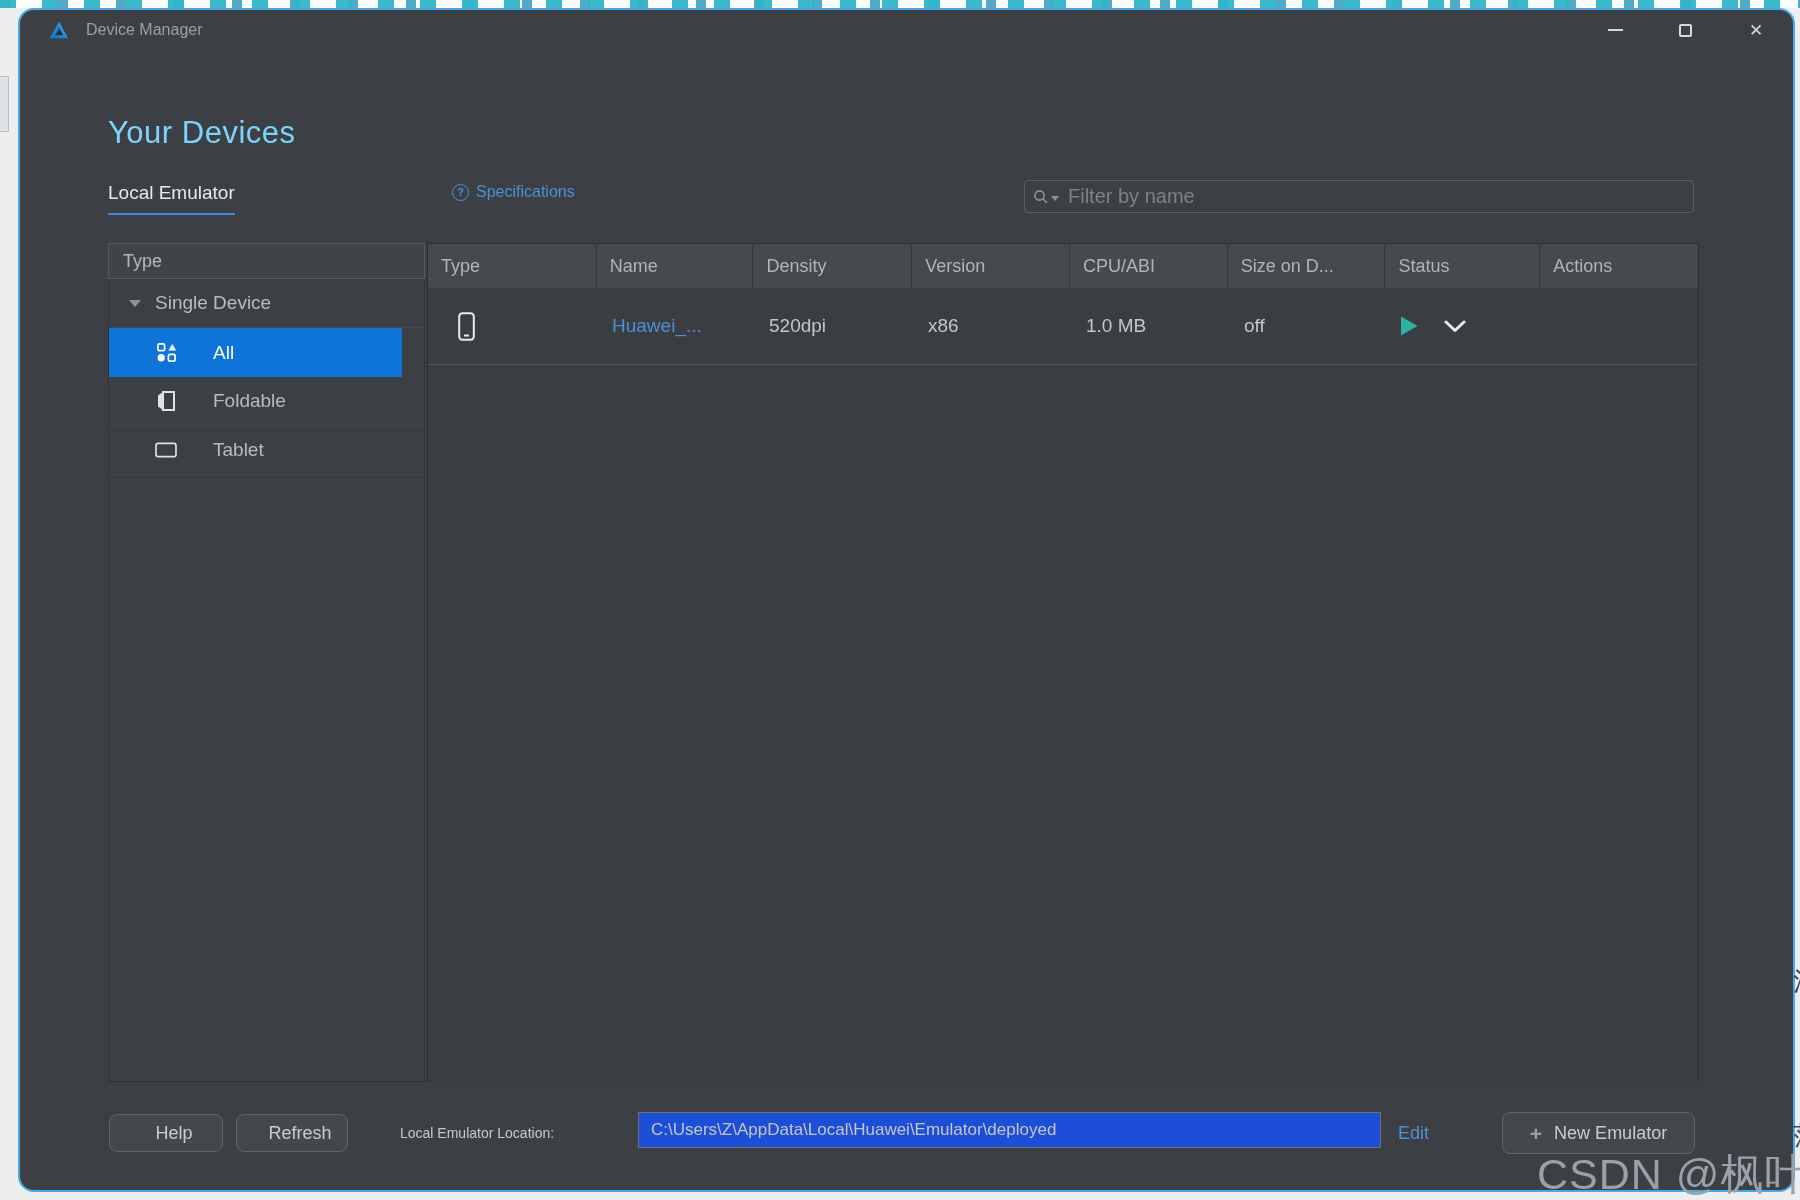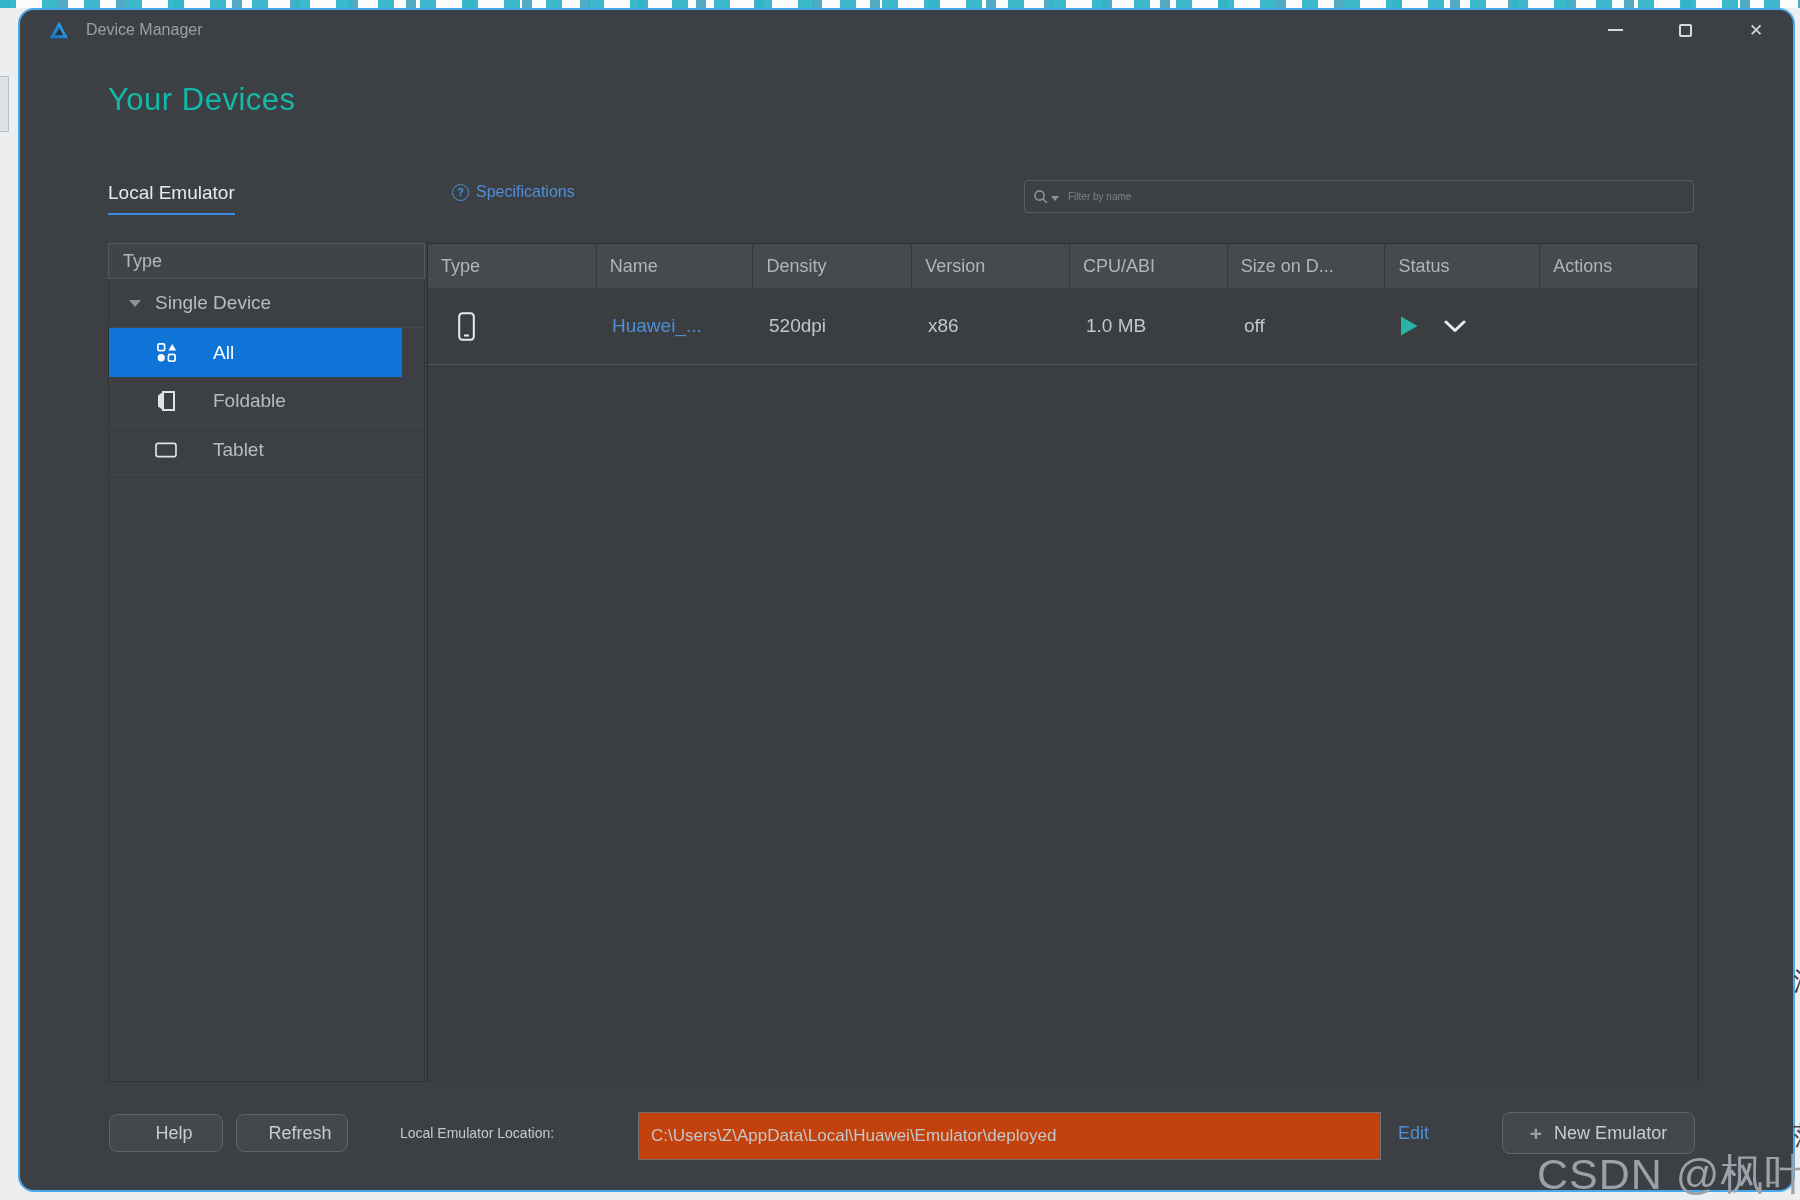--- a/index.html
+++ b/index.html
@@ -26,35 +26,35 @@
   .title-bar { position:absolute; left:0; top:0; width:100%; height:42px; }
   .logo { position:absolute; left:28px; top:10px; width:22px; height:22px; }
   .window-title { position:absolute; left:66px; top:11px; font-size:16px; color:#9aa0a5; }
   .win-btn { position:absolute; top:6px; width:36px; height:28px; display:flex; align-items:center; justify-content:center; cursor:default; }
   .btn-min { left:1577px; } .btn-max { left:1647px; } .btn-close { left:1718px; }
   .glyph-min { width:15px; height:0; border-top:2px solid #d6d9db; }
   .glyph-max { width:13px; height:13px; border:2px solid #d6d9db; border-radius:2px; }
   .glyph-close { color:#d6d9db; font-size:17px; line-height:17px; }
 
   
-  .page-title { position:absolute; left:88px; top:72px; font-size:31px; color:#14b8a6; letter-spacing:0.5px; }
+  .page-title { position:absolute; left:88px; top:105px; font-size:31px; color:#7dd3fc; letter-spacing:0.5px; }
   .tab-local { position:absolute; left:88px; top:172px; font-size:19px; color:#e6e9ec;
     padding-bottom:9px; border-bottom:2px solid #3e8de3; }
   .spec-link { position:absolute; left:432px; top:173px; display:flex; align-items:center; gap:7px;
     color:#4f8fd6; font-size:16px; }
   .q-circle { width:17px; height:17px; border:1.6px solid #4f8fd6; border-radius:50%;
     display:flex; align-items:center; justify-content:center; font-size:11px; font-weight:bold; }
 
   
   .filter-box { position:absolute; left:1004px; top:170px; width:670px; height:33px;
     border:1px solid #5b5f62; border-radius:4px; display:flex; align-items:center; padding:0 8px; background:#3c4044; }
   .search-ic { display:flex; align-items:center; margin-right:9px; }
   .search-caret { width:0; height:0; border-left:4px solid transparent; border-right:4px solid transparent;
     border-top:5px solid #8d9296; margin-left:2px; margin-top:4px; }
-  .filter-input { flex:1; background:transparent; border:none; outline:none; color:#a3a3a3; font-size:10px; }
+  .filter-input { flex:1; background:transparent; border:none; outline:none; color:#a3a3a3; font-size:20px; }
   .filter-input::placeholder { color:#7d8286; }
 
   
   .sidebar { position:absolute; left:88px; top:233px; width:317px; height:839px;
     border:1px solid #303436; background:#3c4044; }
   .type-header { height:36px; background:#404448; border:1px solid #56595c; margin:-1px -1px 0 -1px;
     display:flex; align-items:center; padding-left:14px; font-size:18px; color:#b3b8bc; }
   .side-row { height:49px; display:flex; align-items:center; border-bottom:1px solid #45484b; position:relative; }
   .side-row .label { font-size:19px; color:#b7bcc1; }
   .row-group { padding-left:20px; gap:14px; }
@@ -81,21 +81,21 @@
   .cell-actions { gap:22px; padding-left:14px !important; }
   .action-btn { display:flex; align-items:center; justify-content:center; width:24px; height:24px; cursor:pointer; }
 
   
   .footer-btn { position:absolute; top:1104px; height:38px; background:#45484b; border:1px solid #606467;
     border-radius:8px; color:#c9cdd0; font-size:18px; display:flex; align-items:center; justify-content:center;padding-left:16px; }
   .btn-help { left:89px; width:114px; }
   .btn-refresh { left:216px; width:112px; }
   .loc-label { position:absolute; left:380px; top:1104px; height:38px; display:flex; align-items:center;
     font-size:14px; color:#c6cacd; }
-  .loc-input { position:absolute; left:618px; top:1102px; width:743px; height:48px; background:#c2410c;
+  .loc-input { position:absolute; left:618px; top:1102px; width:743px; height:36px; background:#1d4ed8;
     border:1px solid #6e7275; color:#c3c7ca; font-size:17px; padding:0 12px; outline:none; }
   .edit-link { position:absolute; left:1378px; top:1104px; height:38px; display:flex; align-items:center;
     color:#4f8fd6; font-size:18px; }
   .btn-new { position:absolute; left:1482px; top:1102px; width:193px; height:42px; background:#45484b;
     border:1px solid #606467; border-radius:8px; display:flex; align-items:center; justify-content:center;
     gap:12px; color:#c9cdd0; font-size:18px; }
   .plus-ic { color:#9aa0a4; font-size:21px; font-weight:bold; line-height:21px; }
 
   
   .watermark { position:absolute; left:1537px; top:1146px; z-index:10; font-size:43px;

